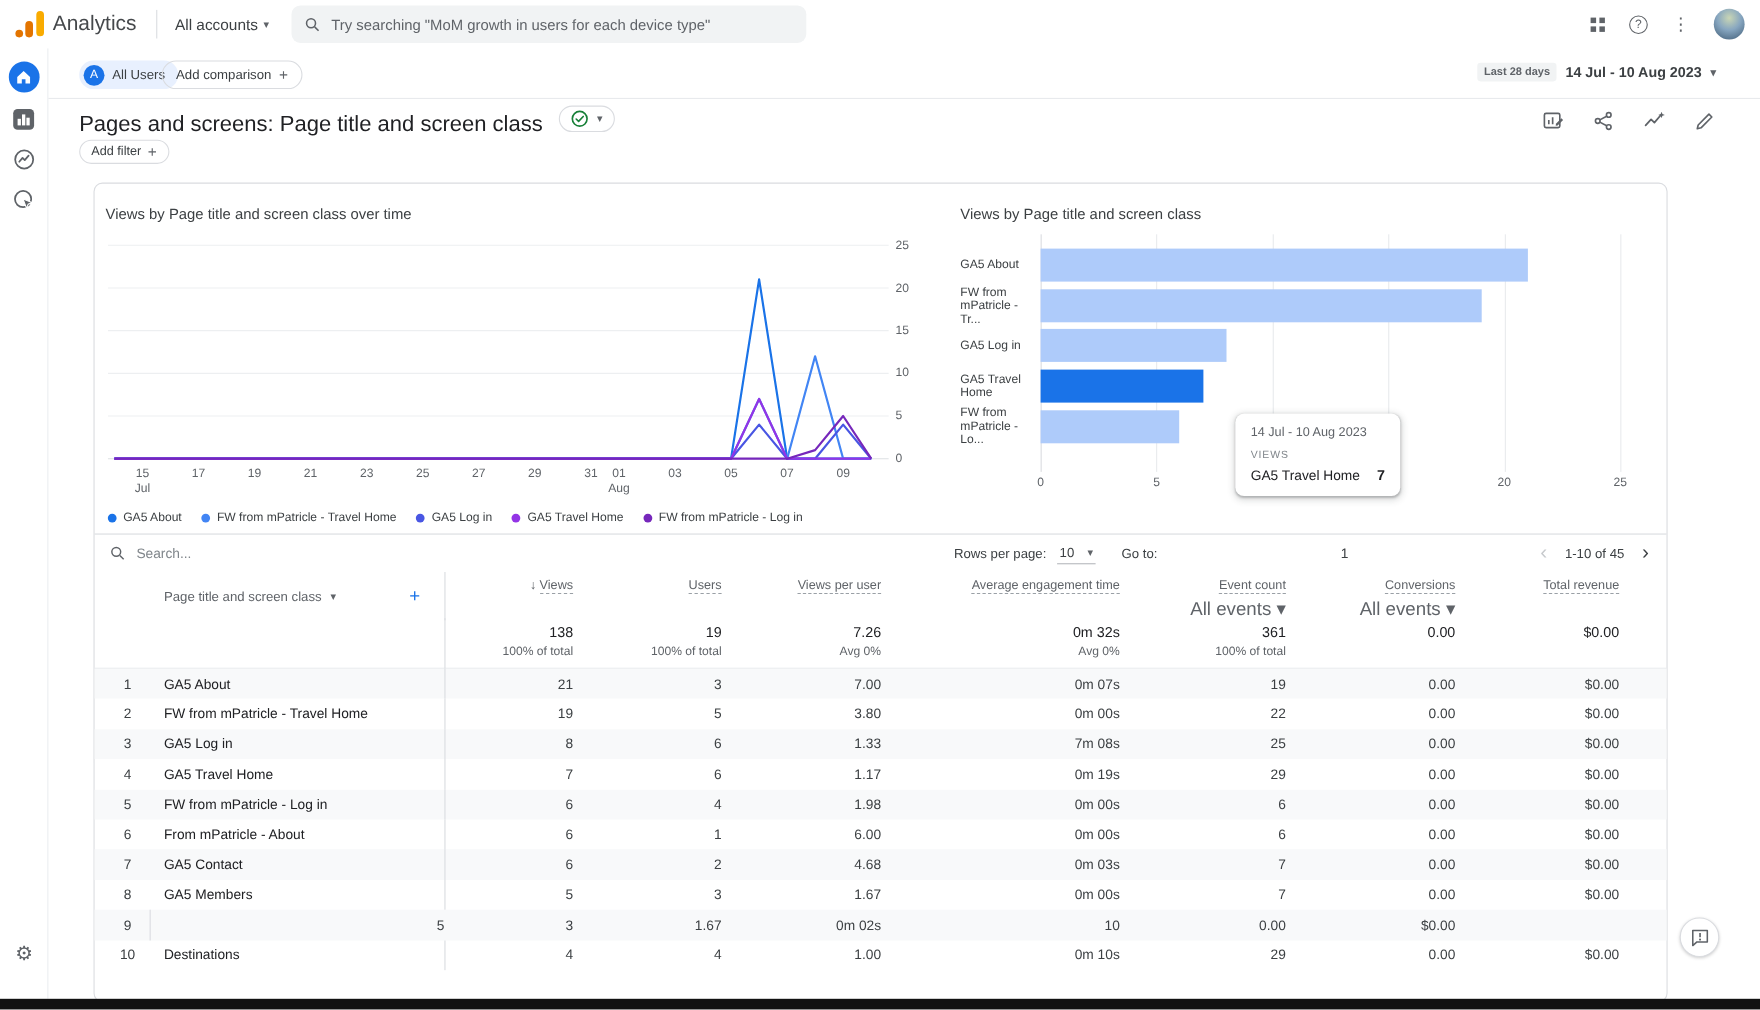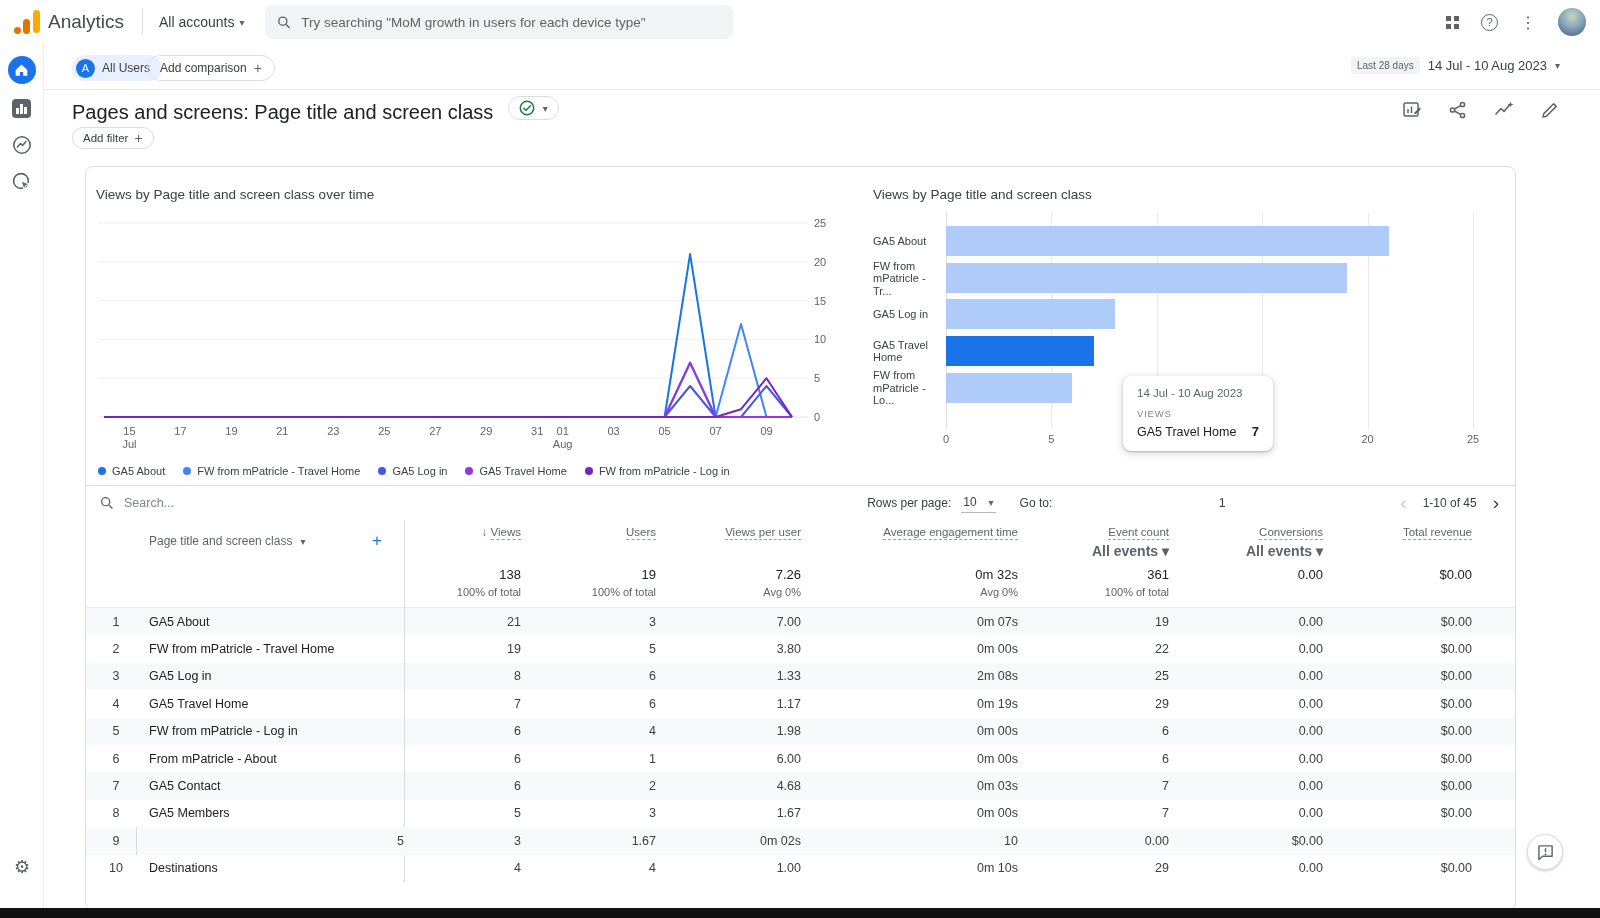--- a/index.html
+++ b/index.html
@@ -37,21 +37,21 @@
   .rail-gear { position:absolute; left:0; bottom:30px; width:44px; text-align:center; font-size:18px; color:#5f6368; cursor:pointer; }
 
   
   .main { position:absolute; left:44px; top:44px; width:1556px; height:864px; }
   .seg-row { position:absolute; left:0; top:0; width:1556px; height:46px; border-bottom:1px solid #e8eaed; }
   .chip { display:inline-flex; align-items:center; height:26px; border-radius:13px; font-size:12px; color:#3c4043; cursor:pointer; }
   .seg-chip { position:absolute; left:28px; top:11px; background:#e8f0fe; padding:0 12px 0 4px; gap:7px; }
   .seg-a { width:19px; height:19px; border-radius:50%; background:#1a73e8; color:#fff; font-size:11px; display:flex; align-items:center; justify-content:center; }
   .cmp-chip { position:absolute; left:103px; top:11px; border:1px solid #dadce0; padding:0 12px; gap:7px; }
   .plus { color:#5f6368; font-size:14px; }
-  .date-zone { position:absolute; right:40px; top:13px; display:flex; align-items:center; gap:8px; cursor:pointer; }
+  .date-zone { position:absolute; right:40px; top:13px; display:flex; align-items:center; gap:8px; cursor:pointer;font-weight:bold; }
   .date-preset { font-size:10px; color:#5f6368; background:#f1f3f4; padding:3px 6px; border-radius:3px; }
   .date-range { font-size:13px; color:#3c4043; }
   .title-row { position:absolute; left:28px; top:52px; right:40px; height:40px; }
   .page-title { font-size:20px; color:#202124; display:inline-block; }
   .verified-pill { display:inline-flex; align-items:center; gap:8px; border:1px solid #dadce0; border-radius:14px; padding:3px 10px; margin-left:10px; vertical-align:3px; cursor:pointer; }
   .title-icons { position:absolute; right:0; top:4px; display:flex; gap:26px; }
   .ticon { width:20px; height:20px; cursor:pointer; }
   .filter-chip { position:absolute; left:28px; top:83px; border:1px solid #dadce0; height:22px; border-radius:11px; padding:0 10px; font-size:11.5px; gap:6px; }
 
   
@@ -107,21 +107,21 @@
   .c.num { text-align:right; color:#3c4043; }
   .vline { border-left:1px solid #dadce0; }
 
   .thead { position:absolute; top:34px; left:0; width:100%; height:42px; }
   .thead .trow { height:42px; }
   .dim-cell { display:flex; align-items:center; padding-left:13px; }
   .dim-label { font-size:12px; color:#5f6368; display:flex; align-items:center; gap:8px; cursor:pointer; }
   .dim-plus { margin-left:auto; margin-right:22px; color:#1a73e8; font-size:17px; cursor:pointer; }
   .mh { text-align:right; padding-top:6px; font-size:11.5px; color:#5f6368; }
   .mh .lab { border-bottom:1px dashed #9aa0a6; padding-bottom:1px; cursor:pointer; }
-  .mh .sub { margin-top:5px; font-size:14px; color:#5f6368; cursor:pointer;font-weight:bold; }
+  .mh .sub { margin-top:5px; font-size:17px; color:#5f6368; cursor:pointer; }
   .sort-arrow { margin-right:3px; }
 
   .totals { position:absolute; top:76px; left:0; width:100%; height:46px; border-bottom:1px solid #e8eaed; }
   .totals .trow { height:46px; }
   .tot-v { text-align:right; font-size:13px; color:#202124; font-weight:500; padding-top:5px; }
   .tot-sub { text-align:right; font-size:11px; color:#5f6368; margin-top:4px; font-weight:normal; }
 
   #table-rows { position:absolute; top:122px; left:0; width:100%; }
   .drow { height:27.4px; cursor:pointer; }
   .drow.odd { background:#f8f9fa; }
@@ -507,21 +507,21 @@
               <div class="c num">22</div>
               <div class="c num">0.00</div>
               <div class="c num">$0.00</div>
             </div>
             <div class="trow drow odd">
               <div class="c c-idx">3</div>
               <div class="c c-title">GA5 Log in</div>
               <div class="c num vline">8</div>
               <div class="c num">6</div>
               <div class="c num">1.33</div>
-              <div class="c num">2m 08s</div>
+              <div class="c num">7m 08s</div>
               <div class="c num">25</div>
               <div class="c num">0.00</div>
               <div class="c num">$0.00</div>
             </div>
             <div class="trow drow even">
               <div class="c c-idx">4</div>
               <div class="c c-title">GA5 Travel Home</div>
               <div class="c num vline">7</div>
               <div class="c num">6</div>
               <div class="c num">1.17</div>

